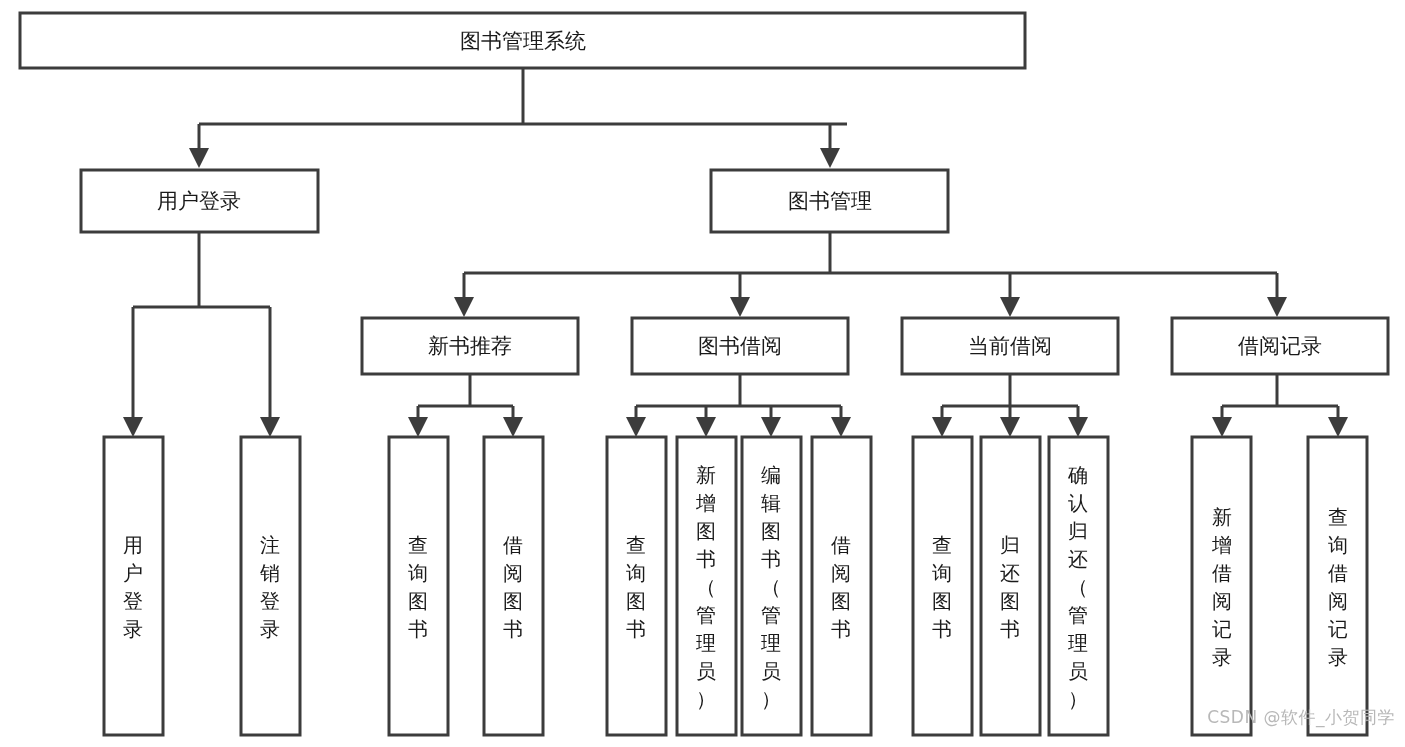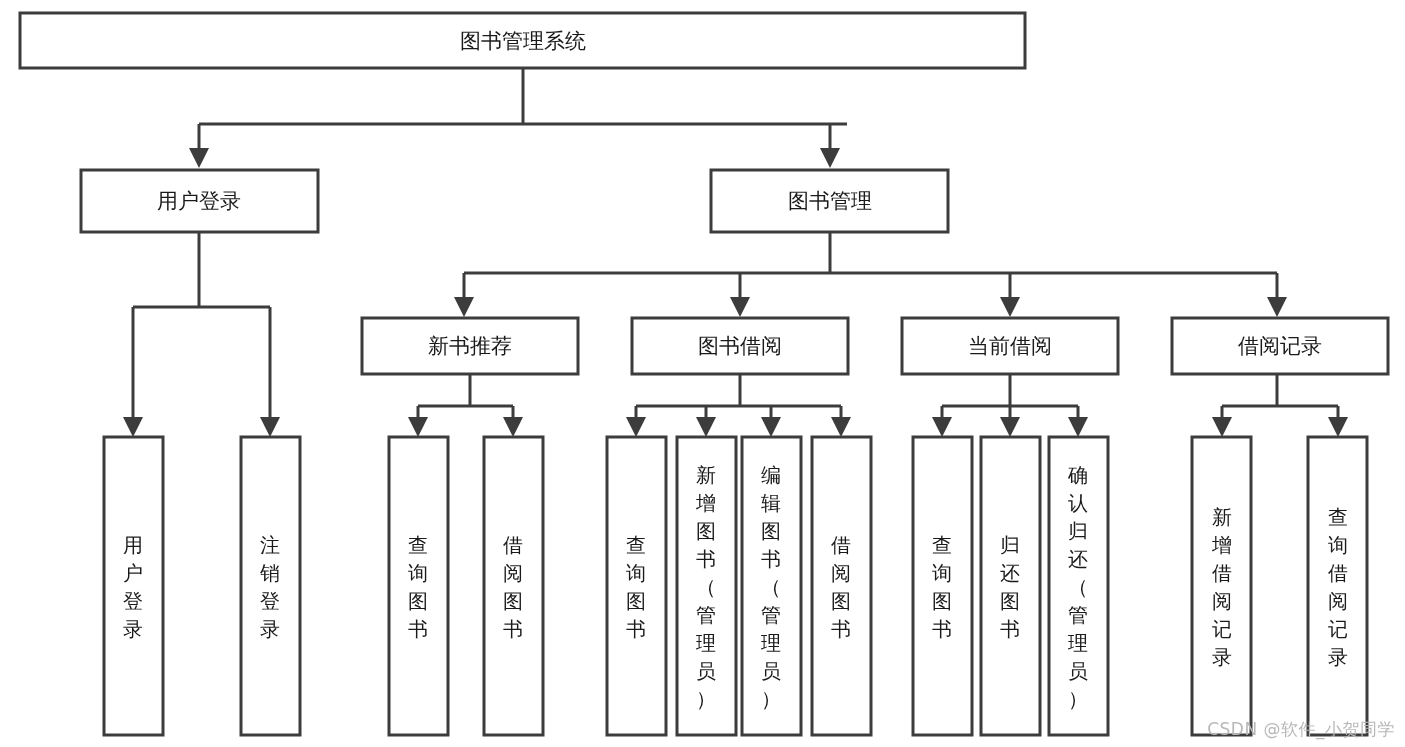--- a/index.html
+++ b/index.html
@@ -50,21 +50,21 @@
   }
   .node-label-v {
     font-family: "DejaVu Sans", "Liberation Sans", sans-serif;
     font-size: 20px;
     fill: #1a1a1a;
     text-anchor: middle;
   }
   .watermark-text {
     position: absolute;
     right: 10px;
-    bottom: 6px;
+    bottom: 18px;
     font-family: "DejaVu Sans", "Liberation Sans", sans-serif;
     font-size: 17px;
     color: #b8b8b8;
     white-space: nowrap;
     letter-spacing: 0.5px;
   }
 </style>
 </head>
 <body>
 

